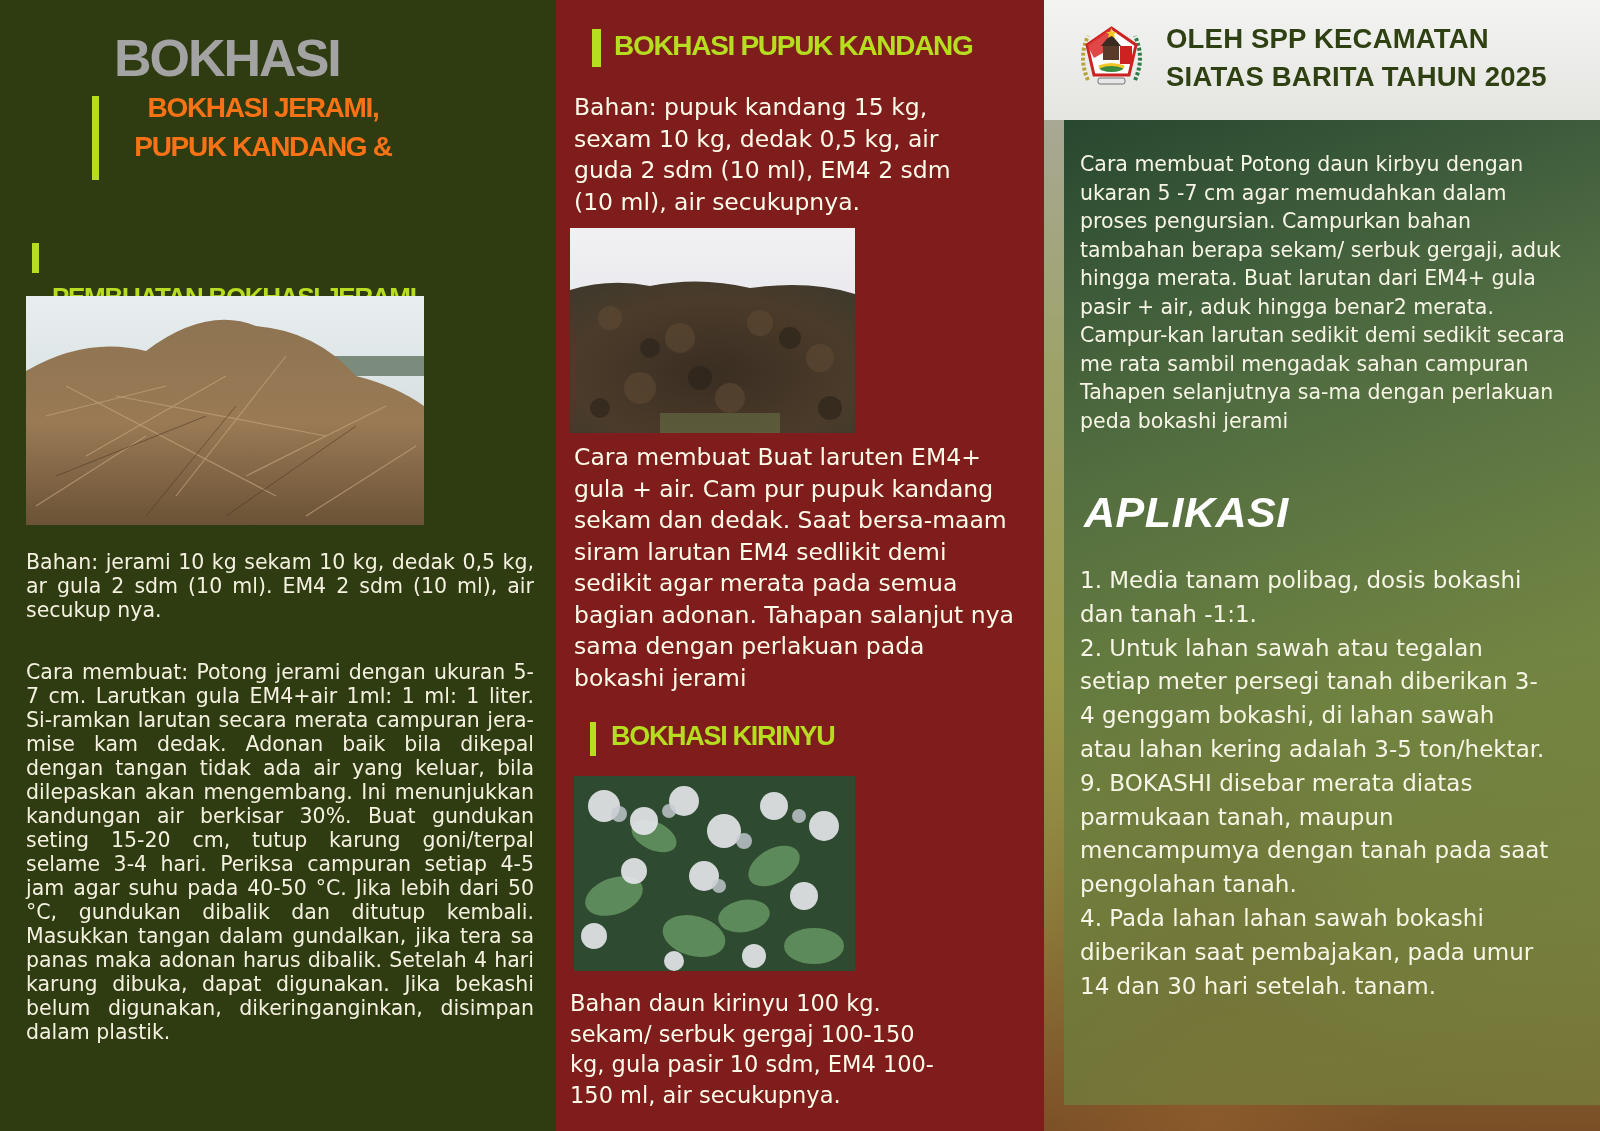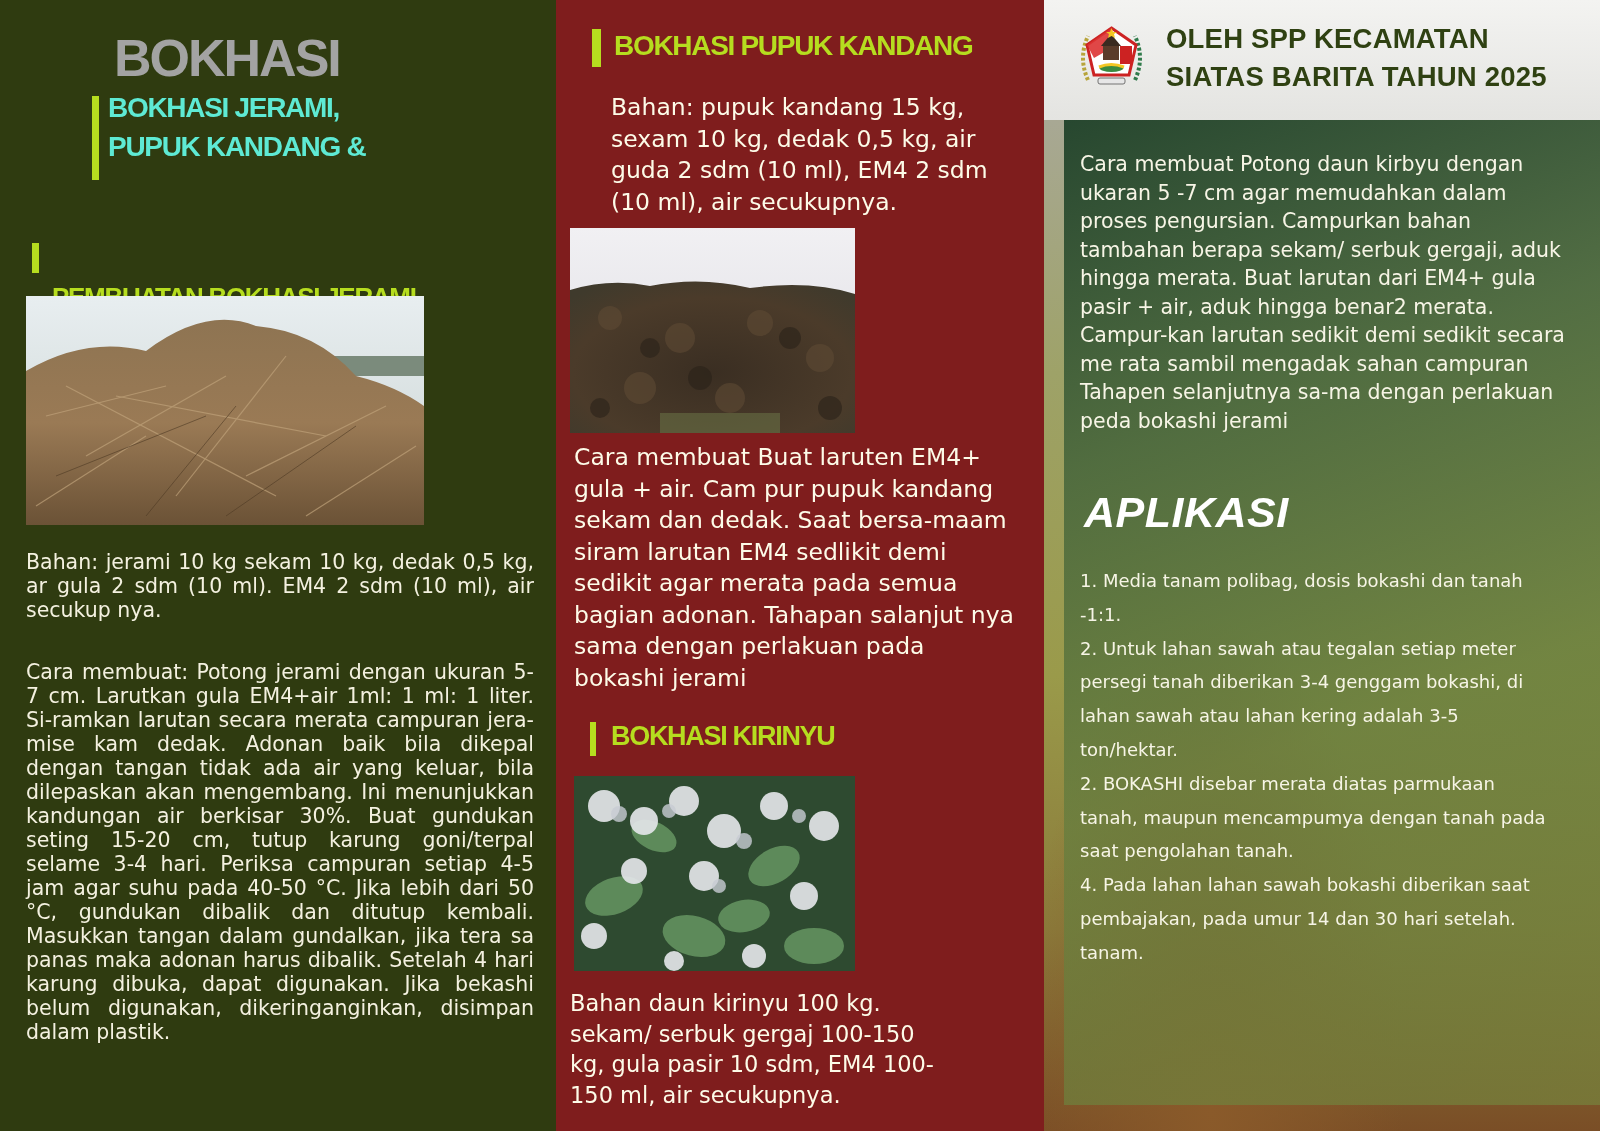--- a/index.html
+++ b/index.html
@@ -8,21 +8,21 @@
 
   .panel { position: absolute; top: 0; height: 1131px; overflow: hidden; }
   #panel-left { left: 0; width: 556px; background: #2f3b10; }
   #panel-mid { left: 556px; width: 488px; background: #7f1d1d; }
   #panel-right { left: 1044px; width: 556px; background: #737373; }
 
   .accent-bar { position: absolute; width: 7px; background: #b6dd1f; }
 
   .title-main { position: absolute; left: 114px; top: 28px; color: #a3a3a3; font-weight: bold;
     font-size: 52px; letter-spacing: -2px; font-family: "Liberation Sans", sans-serif; }
-  .subtitle { position: absolute; left: 108px; top: 88px; width: 310px; color: #5eead4;
+  .subtitle { position: absolute; left: 108px; top: 88px; width: 310px; text-align: center; color: #f97316;
     font-weight: bold; font-size: 28px; line-height: 39px; letter-spacing: -1.3px; font-family: "Liberation Sans", sans-serif; }
 
   .section-heading { position: absolute; color: #b6dd1f; font-weight: bold; font-size: 26px;
     letter-spacing: -1.3px; font-family: "Liberation Sans", sans-serif; white-space: nowrap; }
 
   .photo { position: absolute; overflow: hidden; }
 
   .body-text { position: absolute; color: #f4f1e0; font-size: 20.5px; line-height: 24px; }
   .justify { text-align: justify; text-align-last: left; }
 
@@ -93,21 +93,21 @@
   </div>
 
   <p class="body-text justify" style="left:26px; top:550px; width:508px;">Bahan: jerami 10 kg sekam 10 kg, dedak 0,5 kg, ar gula 2 sdm (10 ml). EM4 2 sdm (10 ml), air secukup nya.</p>
   <p class="body-text justify" style="left:26px; top:660px; width:508px;">Cara membuat: Potong jerami dengan ukuran 5-7 cm. Larutkan gula EM4+air 1ml: 1 ml: 1 liter. Si-ramkan larutan secara merata campuran jera-mise kam dedak. Adonan baik bila dikepal dengan tangan tidak ada air yang keluar, bila dilepaskan akan mengembang. Ini menunjukkan kandungan air berkisar 30%. Buat gundukan seting 15-20 cm, tutup karung goni/terpal selame 3-4 hari. Periksa campuran setiap 4-5 jam agar suhu pada 40-50 °C. Jika lebih dari 50 °C, gundukan dibalik dan ditutup kembali. Masukkan tangan dalam gundalkan, jika tera sa panas maka adonan harus dibalik. Setelah 4 hari karung dibuka, dapat digunakan. Jika bekashi belum digunakan, dikeringanginkan, disimpan dalam plastik.</p>
 </section>
 
 <section id="panel-mid" class="panel">
   <div class="accent-bar" style="left:36px; top:29px; height:38px; width:9px;"></div>
   <h2 class="section-heading" style="left:58px; top:30px; font-size:28px;">BOKHASI PUPUK KANDANG</h2>
 
-  <p class="mid-text" style="left:18px; top:92px; width:380px;margin-left:37px;">Bahan: pupuk kandang 15 kg, sexam 10 kg, dedak 0,5 kg, air guda 2 sdm (10 ml), EM4 2 sdm (10 ml), air secukupnya.</p>
+  <p class="mid-text" style="left:18px; top:92px; width:380px;">Bahan: pupuk kandang 15 kg, sexam 10 kg, dedak 0,5 kg, air guda 2 sdm (10 ml), EM4 2 sdm (10 ml), air secukupnya.</p>
 
   <div class="photo" style="left:14px; top:228px; width:285px; height:205px;">
     <svg width="285" height="205" viewBox="0 0 285 205">
       <defs>
         <linearGradient id="sky2" x1="0" y1="0" x2="0" y2="1">
           <stop offset="0" stop-color="#f1f0f3"></stop>
             <stop offset="1" stop-color="#dcdce2"></stop>
         </linearGradient>
         <radialGradient id="manure" cx="0.5" cy="0.6" r="0.7">
           <stop offset="0" stop-color="#3a2e22"></stop>
@@ -201,19 +201,19 @@
       <div>OLEH SPP KECAMATAN</div>
       <div>SIATAS BARITA TAHUN 2025</div>
     </div>
   </div>
   <div id="rp-overlay"></div>
 
   <p class="rp-text" style="left:36px; top:150px; width:500px; font-size:20.5px; line-height:28.5px;">Cara membuat Potong daun kirbyu dengan ukaran 5 -7 cm agar memudahkan dalam proses pengursian. Campurkan bahan tambahan berapa sekam/ serbuk gergaji, aduk hingga merata. Buat larutan dari EM4+ gula pasir + air, aduk hingga benar2 merata. Campur-kan larutan sedikit demi sedikit secara me rata sambil mengadak sahan campuran Tahapen selanjutnya sa-ma dengan perlakuan peda bokashi jerami</p>
 
   <h2 class="aplikasi-title">APLIKASI</h2>
 
-  <div class="rp-text" style="left:36px; top:564px; width:470px; font-size:18px; line-height:33.8px;">
+  <div class="rp-text" style="left:36px; top:564px; width:470px; font-size:23px; line-height:33.8px;">
     <span class="list-item">1. Media tanam polibag, dosis bokashi dan tanah -1:1.</span>
     <span class="list-item">2. Untuk lahan sawah atau tegalan setiap meter persegi tanah diberikan 3-4 genggam bokashi, di lahan sawah atau lahan kering adalah 3-5 ton/hektar.</span>
-    <span class="list-item">2. BOKASHI disebar merata diatas parmukaan tanah, maupun mencampumya dengan tanah pada saat pengolahan tanah.</span>
+    <span class="list-item">9. BOKASHI disebar merata diatas parmukaan tanah, maupun mencampumya dengan tanah pada saat pengolahan tanah.</span>
     <span class="list-item">4. Pada lahan lahan sawah bokashi diberikan saat pembajakan, pada umur 14 dan 30 hari setelah. tanam.</span>
   </div>
 </section>
 
 </body></html>

